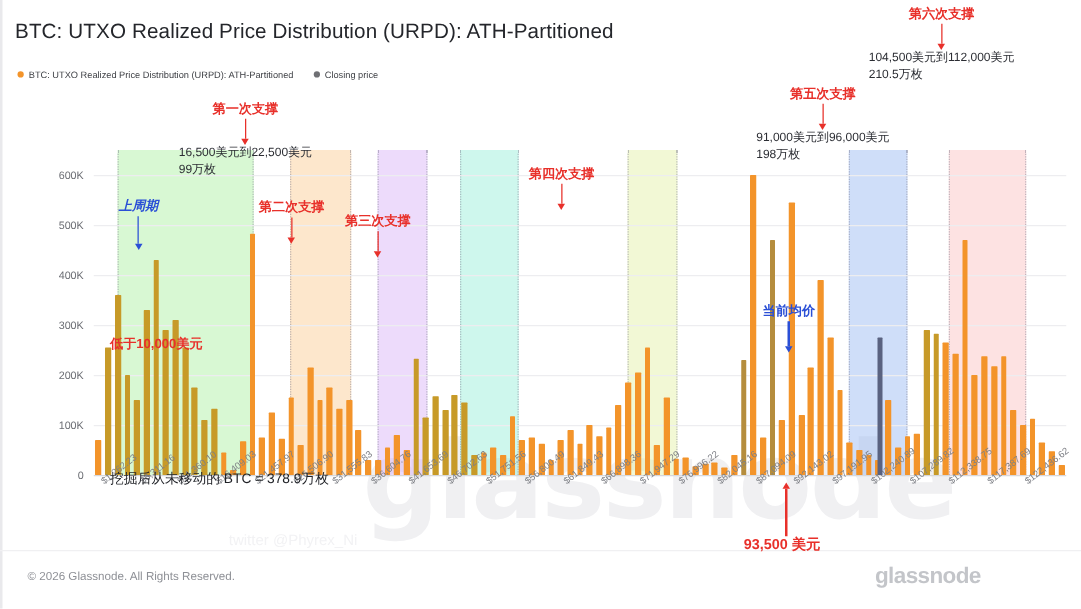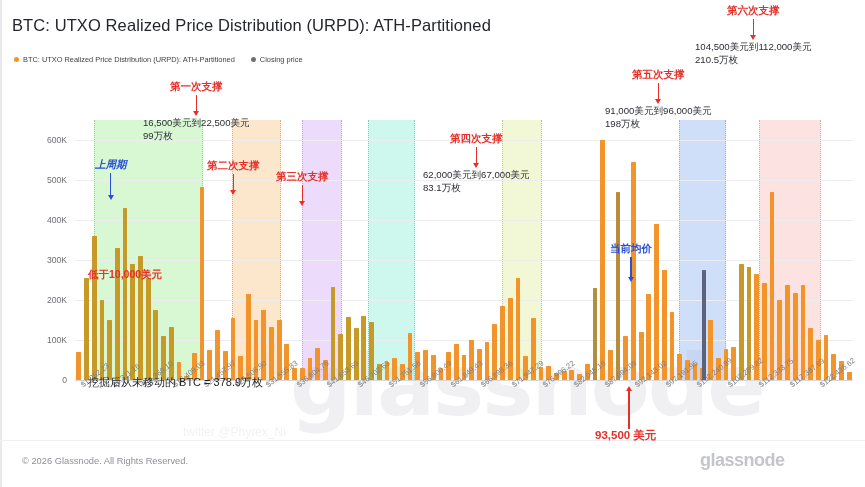--- a/index.html
+++ b/index.html
@@ -340,24 +340,20 @@
           <div class="shaft" style="height:16px;"></div>
           <div class="head"></div>
         </div>
       </div>
       <div class="anno" style="left: 423px; top: 132px;">
         <div class="anno-title">第四次支撑</div>
         <div class="arrow">
           <div class="shaft" style="height:16px;"></div>
           <div class="head"></div>
         </div>
-        <div class="anno-body">
-          <div>62,000美元到67,000美元</div>
-          <div>83.1万枚</div>
-        </div>
       </div>
       <div class="anno" style="left: 605px; top: 68px;">
         <div class="anno-title">第五次支撑</div>
         <div class="arrow">
           <div class="shaft" style="height:16px;"></div>
           <div class="head"></div>
         </div>
         <div class="anno-body">
           <div>91,000美元到96,000美元</div>
           <div>198万枚</div>

